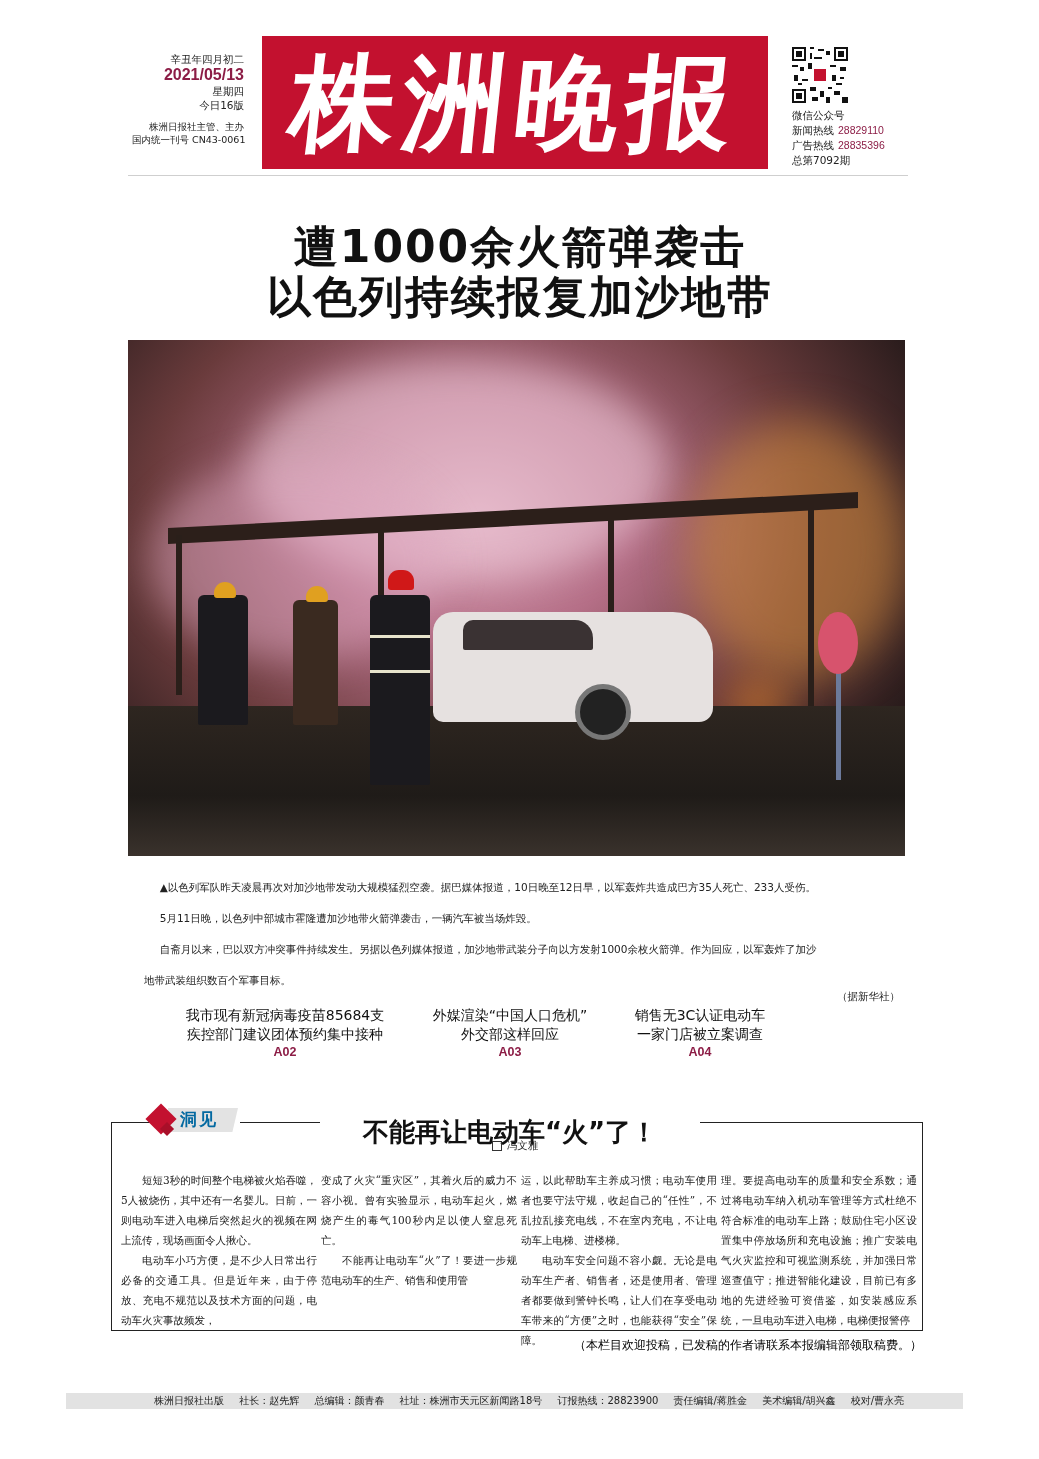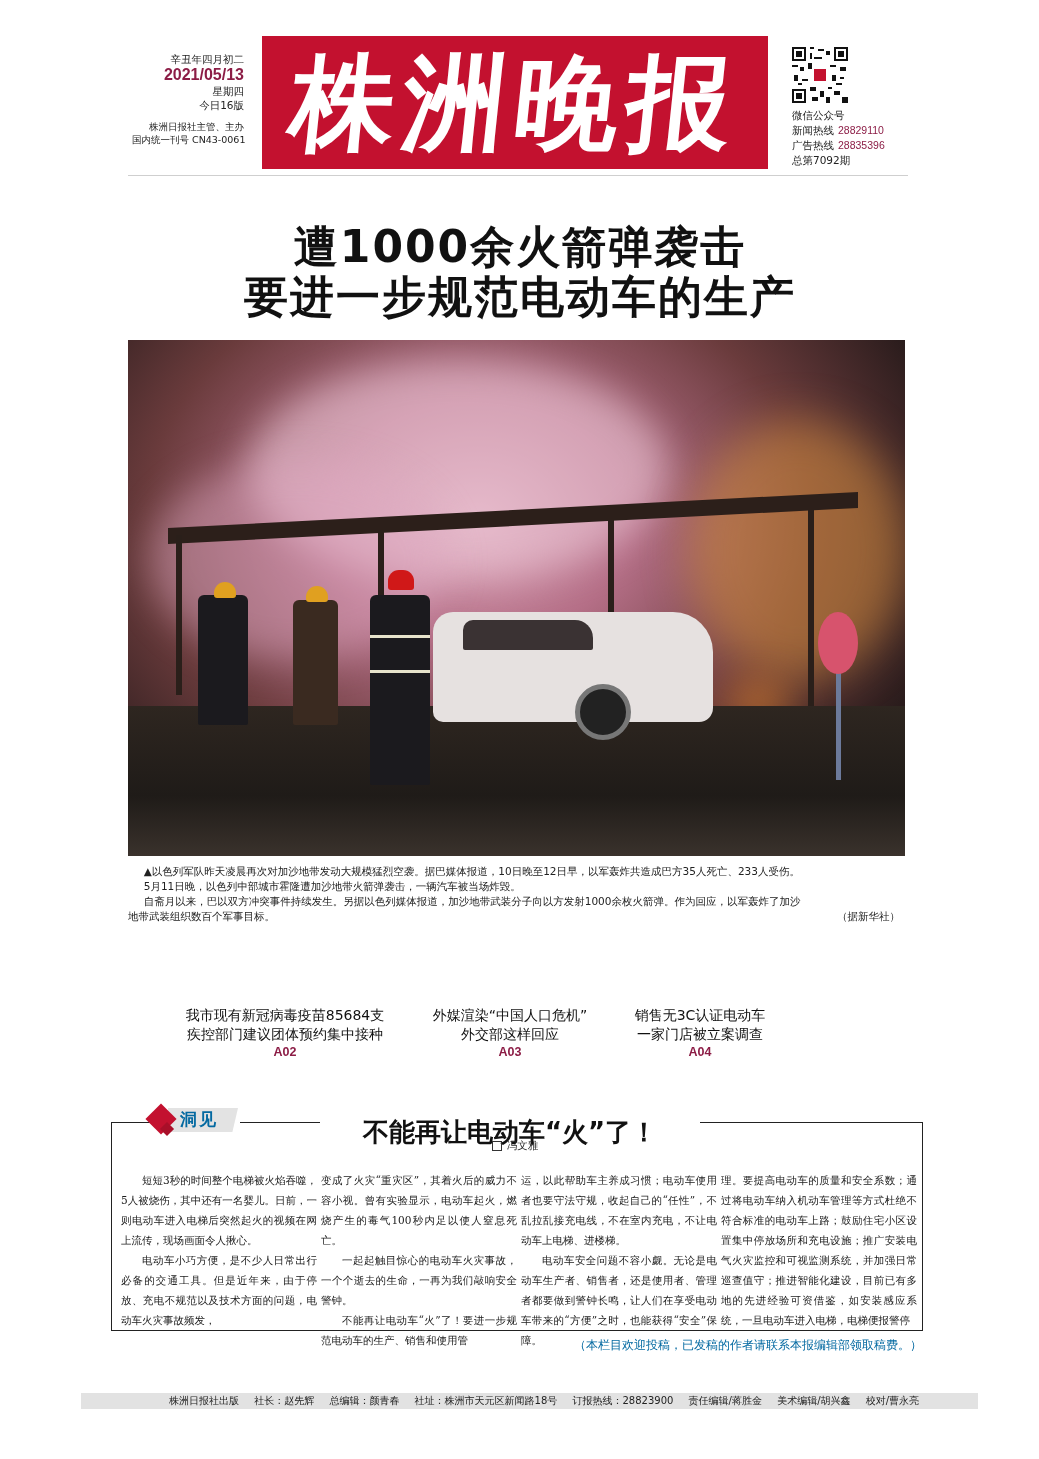--- a/index.html
+++ b/index.html
@@ -41,21 +41,21 @@
   .photo .car .win { position: absolute; left: 30px; top: 8px; width: 130px; height: 30px; background: #3a3233; border-radius: 10px 18px 2px 2px; }
   .photo .car .wheel { position: absolute; width: 46px; height: 46px; border-radius: 50%; background: #222; bottom: -18px; border: 5px solid #777; }
   .photo .ff { position: absolute; background: #1b1a1e; border-radius: 6px 6px 2px 2px; }
   .photo .helmet { position: absolute; width: 22px; height: 16px; border-radius: 11px 11px 3px 3px; }
   .photo .stripe { position: absolute; height: 3px; background: #e8e4cc; }
   .photo .sign { position: absolute; left: 690px; top: 272px; width: 40px; height: 62px; border-radius: 50%; background: #d7536d; }
   .photo .signpole { position: absolute; left: 708px; top: 300px; width: 5px; height: 140px; background: #6c7a9b; }
 
   
   .caption { position: absolute; left: 128px; top: 864px; width: 780px; font-size: 10.5px; line-height: 15px; color: #222; }
-  .caption p { margin: 0; text-indent: 1.5em; }
+  .caption p { margin: 16px; text-indent: 1.5em; }
   .caption p.noindent { text-indent: 0; }
   .caption .src { text-align: right; margin-top: -15px; padding-right: 8px; font-family: Liberation Serif, serif; }
 
   
   .teasers { position: absolute; left: 160px; top: 1006px; width: 740px; display: flex; }
   .teaser { text-align: center; font-size: 14px; line-height: 19px; color: #111; }
   .teaser .page { font-family: "Liberation Sans", sans-serif; font-weight: bold; color: #8c1d46; font-size: 12.5px; line-height: 16px; }
   .t1 { width: 250px; } .t2 { width: 200px; } .t3 { width: 180px; }
 
   
@@ -68,25 +68,25 @@
   .tag .diamond { position: absolute; left: 2px; top: 2px; width: 22px; height: 22px; background: #c3112f; transform: rotate(45deg); }
   .tag .diamond2 { position: absolute; left: 14px; top: 18px; width: 10px; height: 10px; background: #a90f29; transform: rotate(45deg); }
   .tag .label { position: absolute; left: 32px; top: 2px; font-family: Liberation Sans, sans-serif; font-weight: bold; font-size: 17px; color: #0369a1; letter-spacing: 2px; }
   .op-title { position: absolute; left: 320px; top: 1098px; width: 380px; text-align: center; font-weight: bold; font-size: 26px; line-height: 34px; color: #111; margin-top: 17px; }
   .byline { position: absolute; left: 420px; top: 1139px; width: 190px; text-align: center; font-size: 10.5px; color: #222; }
   .byline .sq { display: inline-block; width: 8px; height: 8px; border: 1px solid #333; vertical-align: middle; margin-right: 5px; }
   .cols { position: absolute; left: 121px; top: 1170px; width: 800px; display: flex; gap: 0; }
   .col { width: 196px; margin-right: 4px; font-family: "DejaVu Serif", serif; font-size: 10.5px; line-height: 20px; color: #1a1a1a; text-align: justify; }
   .col p { margin: 0; }
   .col p.in { text-indent: 2em; }
-  .note { position: absolute; left: 540px; top: 1337px; width: 382px; text-align: right; font-size: 12px; color: #0369a1; }
+  .note { position: absolute; left: 540px; top: 1337px; width: 382px; text-align: right; font-size: 12px; color: #000000; }
 
   
   .footer { position: absolute; left: 66px; top: 1393px; width: 897px; height: 16px; background: #e2e2e2;
-            font-size: 10px; line-height: 16px; color: #222; text-align: right; padding-right: 0; margin-left: 15px; }
+            font-size: 10px; line-height: 16px; color: #222; text-align: right; padding-right: 0; }
   .footer .inner { position: absolute; left: 88px; top: 0; white-space: nowrap; }
   .footer .inner span { margin-right: 12px; }
 </style>
 </head>
 <body>
 
 <div class="mast-left">
   <div class="lunar">辛丑年四月初二</div>
   <div class="date">2021/05/13</div>
   <div>星期四</div>
@@ -144,21 +144,21 @@
   <div>微信公众号</div>
   <div><span>新闻热线</span><span class="hot">28829110</span></div>
   <div><span>广告热线</span><span class="hot">28835396</span></div>
   <div>总第7092期</div>
 </div>
 
 <div class="rule-top"></div>
 
 <div class="headline">
   <div>遭1000余火箭弹袭击</div>
-  <div>要进一步规范电动车的生产</div>
+  <div>以色列持续报复加沙地带</div>
 </div>
 
 <div class="photo" title="Firefighters at a burned-out bus shelter next to a white car, night, smoke">
   <div class="smoke" style="left:120px;top:20px;width:420px;height:220px;background:rgba(240,205,220,0.55);"></div>
   <div class="smoke" style="left:20px;top:120px;width:300px;height:200px;background:rgba(225,170,195,0.45);"></div>
   <div class="glow" style="left:560px;top:80px;width:220px;height:260px;background:rgba(210,140,60,0.55);"></div>
   <div class="glow" style="left:600px;top:350px;width:60px;height:30px;background:rgba(255,150,40,0.9);"></div>
   <div class="shelter-roof"></div>
   <div class="post" style="left:48px;top:195px;height:160px;"></div>
   <div class="post" style="left:250px;top:190px;height:170px;"></div>
@@ -223,21 +223,20 @@
 <div class="op-title">不能再让电动车“火”了！</div>
 <div class="byline"><span class="sq"></span><span>冯文雅</span></div>
 
 <div class="cols">
   <div class="col">
     <p class="in">短短3秒的时间整个电梯被火焰吞噬，5人被烧伤，其中还有一名婴儿。日前，一则电动车进入电梯后突然起火的视频在网上流传，现场画面令人揪心。</p>
     <p class="in">电动车小巧方便，是不少人日常出行必备的交通工具。但是近年来，由于停放、充电不规范以及技术方面的问题，电动车火灾事故频发，</p>
   </div>
   <div class="col">
     <p>变成了火灾“重灾区”，其着火后的威力不容小视。曾有实验显示，电动车起火，燃烧产生的毒气100秒内足以使人窒息死亡。</p>
-    <p class="in">一起起触目惊心的电动车火灾事故，一个个逝去的生命，一再为我们敲响安全警钟。</p>
     <p class="in">不能再让电动车“火”了！要进一步规范电动车的生产、销售和使用管</p>
   </div>
   <div class="col">
     <p>运，以此帮助车主养成习惯；电动车使用者也要守法守规，收起自己的“任性”，不乱拉乱接充电线，不在室内充电，不让电动车上电梯、进楼梯。</p>
     <p class="in">电动车安全问题不容小觑。无论是电动车生产者、销售者，还是使用者、管理者都要做到警钟长鸣，让人们在享受电动车带来的“方便”之时，也能获得“安全”保障。</p>
   </div>
   <div class="col">
     <p>理。要提高电动车的质量和安全系数；通过将电动车纳入机动车管理等方式杜绝不符合标准的电动车上路；鼓励住宅小区设置集中停放场所和充电设施；推广安装电气火灾监控和可视监测系统，并加强日常巡查值守；推进智能化建设，目前已有多地的先进经验可资借鉴，如安装感应系统，一旦电动车进入电梯，电梯便报警停</p>
   </div>
 </div>

